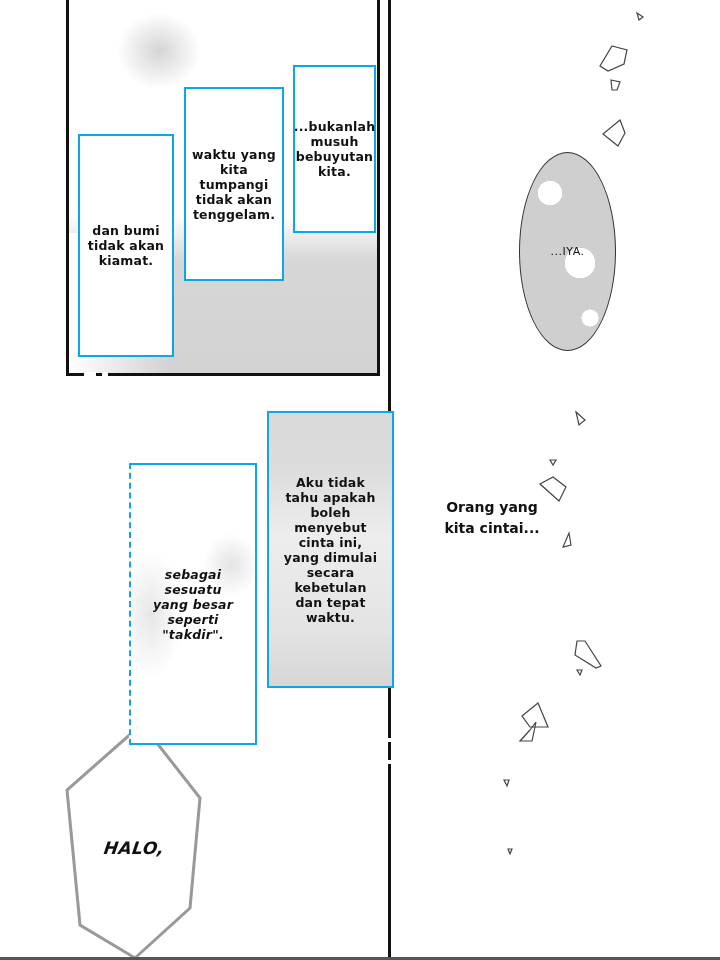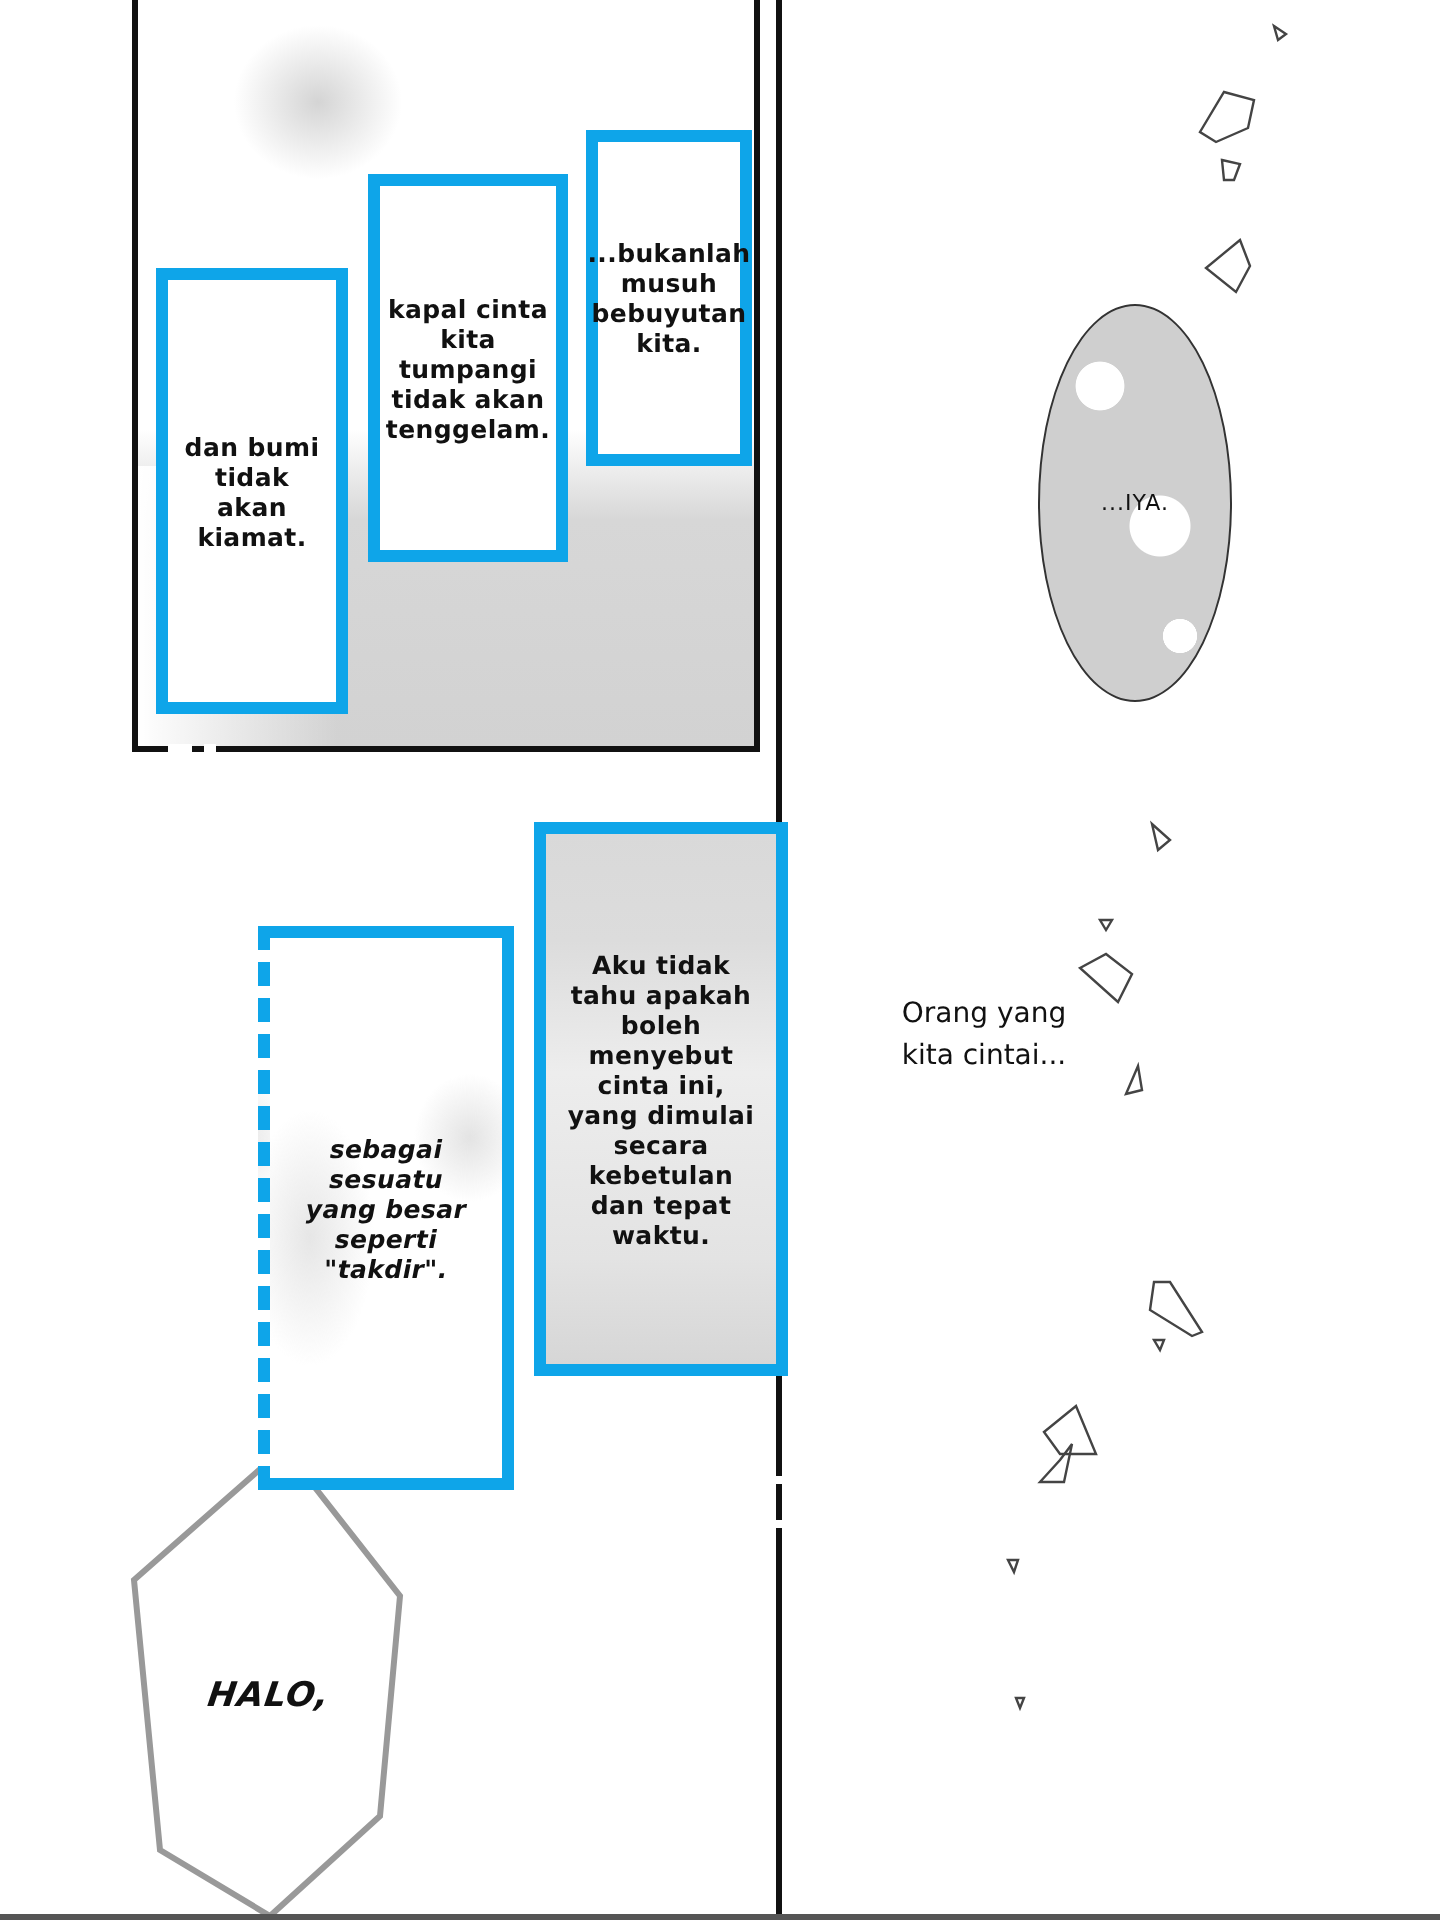--- a/index.html
+++ b/index.html
@@ -18,21 +18,21 @@
       radial-gradient(ellipse 60px 55px at 90px 55px, rgba(160,160,160,0.45), rgba(160,160,160,0) 70%),
       linear-gradient(180deg, rgba(255,255,255,1) 0%, rgba(255,255,255,1) 58%, rgba(215,215,215,1) 70%, rgba(210,210,210,1) 100%);
   }
   .panel-top::after {
     content: ""; position: absolute; left: 0; bottom: 0; width: 100px; height: 140px;
     background: linear-gradient(90deg, #fff 0%, rgba(255,255,255,0) 100%);
   }
   .gap-mark { background: #fff; height: 5px; }
   .vline { width: 3px; background: #111; }
   .caption {
-    border: 6px solid #0ea5e9; background: #fff; box-sizing: border-box;
+    border: 2px solid #0ea5e9; background: #fff; box-sizing: border-box;
     display: flex; align-items: center; justify-content: center; text-align: center;
     font-size: 12.5px; line-height: 15px; font-weight: bold; letter-spacing: 0.2px;
     padding: 4px; white-space: pre-line; z-index: 2;
   }
   .caption.shaded {
     background: linear-gradient(180deg, #d9d9d9 0%, #dcdcdc 20%, #ededed 45%, #e3e3e3 80%, #d6d6d6 100%);
   }
   .caption.soft {
     background:
       radial-gradient(ellipse 35px 40px at 100px 100px, rgba(200,200,200,0.5), rgba(200,200,200,0) 80%),
@@ -45,21 +45,21 @@
     background:
       radial-gradient(circle 20px at 30px 40px, #fff 60%, rgba(255,255,255,0) 62%),
       radial-gradient(circle 25px at 60px 110px, #fff 60%, rgba(255,255,255,0) 62%),
       radial-gradient(circle 14px at 70px 165px, #fff 60%, rgba(255,255,255,0) 62%),
       #cfcfcf;
     display: flex; align-items: center; justify-content: center;
     font-size: 11px; font-weight: normal; letter-spacing: 0.5px;
   }
   .narration {
     left: 432px; top: 497px; width: 120px; text-align: center;
-    font-size: 14px; line-height: 21px; font-weight: normal; white-space: pre-line;
+    font-size: 14px; line-height: 21px; font-weight: bold; white-space: pre-line;
   }
   .halo-text {
     left: 104px; top: 838px; font-size: 17px; font-weight: bold; font-style: italic;
     transform: skewX(-8deg); letter-spacing: 0.5px;
   }
   svg { position: absolute; left: 0; top: 0; overflow: visible; }
 </style>
 </head>
 <body>
 
@@ -67,21 +67,21 @@
 <div class="abs gap-mark" style="left:84px; top:372px; width:12px;"></div>
 <div class="abs gap-mark" style="left:102px; top:372px; width:6px;"></div>
 
 <div class="abs vline" style="left:388px; top:0; height:960px;"></div>
 <div class="abs" style="left:387px; top:738px; width:5px; height:4px; background:#fff;"></div>
 <div class="abs" style="left:387px; top:760px; width:5px; height:4px; background:#fff;"></div>
 
 <div class="abs caption" style="left:78px; top:134px; width:96px; height:223px;">dan bumi
 tidak akan
 kiamat.</div>
-<div class="abs caption" style="left:184px; top:87px; width:100px; height:194px;">kapal cinta
+<div class="abs caption" style="left:184px; top:87px; width:100px; height:194px;">waktu yang
 kita
 tumpangi
 tidak akan
 tenggelam.</div>
 <div class="abs caption" style="left:293px; top:65px; width:83px; height:168px;">...bukanlah
 musuh
 bebuyutan
 kita.</div>
 
 <div class="abs caption soft" style="left:129px; top:463px; width:128px; height:282px; border-left-style:dashed;font-style:italic;">sebagai sesuatu

